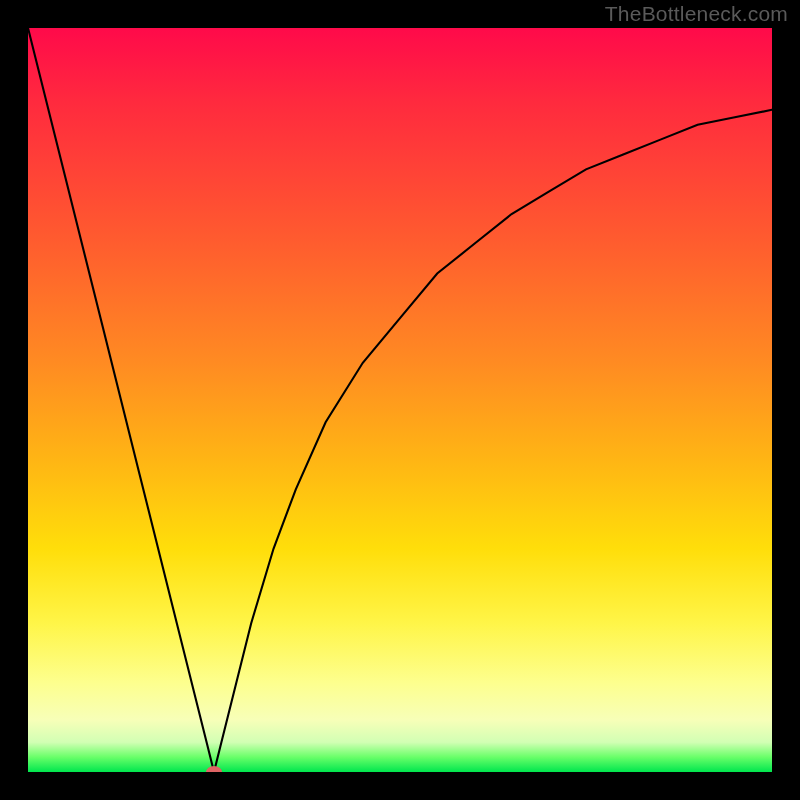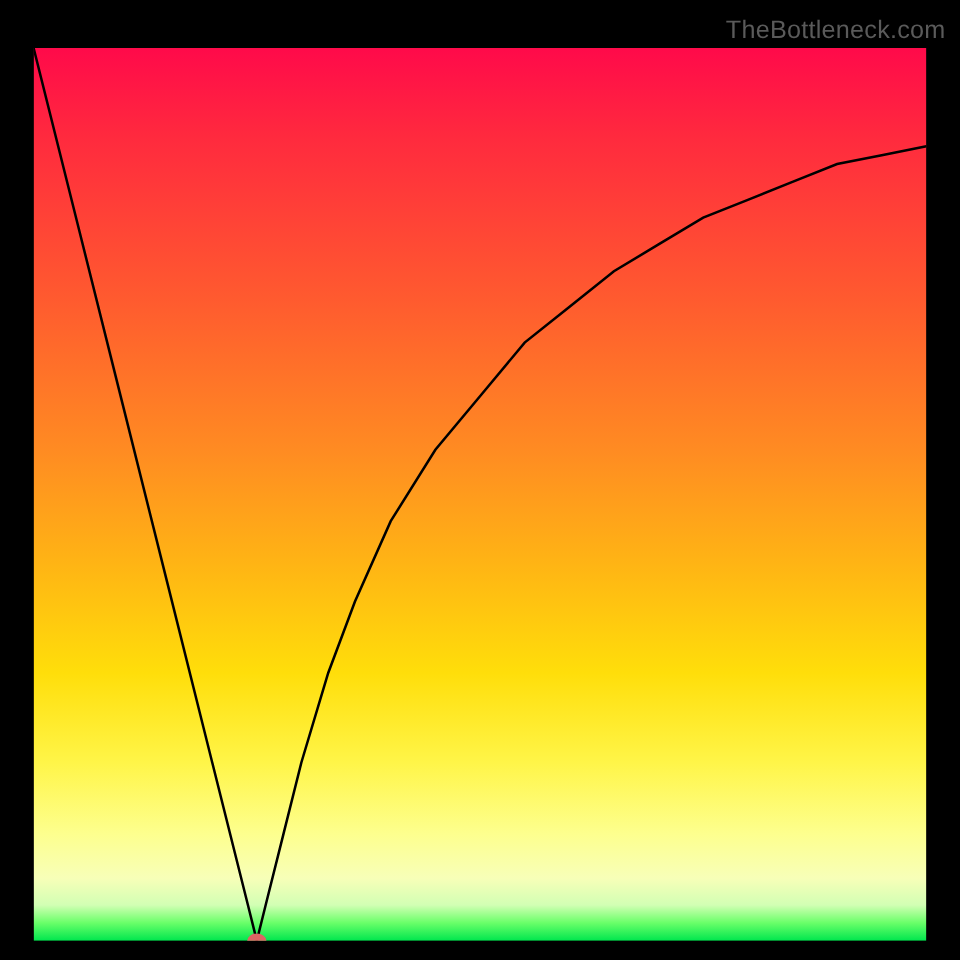--- a/index.html
+++ b/index.html
@@ -9,21 +9,20 @@
     height: 800px;
     background: #000;
     font-family: Arial, Helvetica, sans-serif;
     overflow: hidden;
   }
   .frame {
     position: relative;
     width: 800px;
     height: 768px;
     background: #000;
-    margin-top: 12px;
   }
   .watermark {
     position: absolute;
     top: 2px;
     right: 12px;
     color: #5a5a5a;
     font-size: 21px;
     font-weight: 400;
     letter-spacing: 0.2px;
     z-index: 10;

